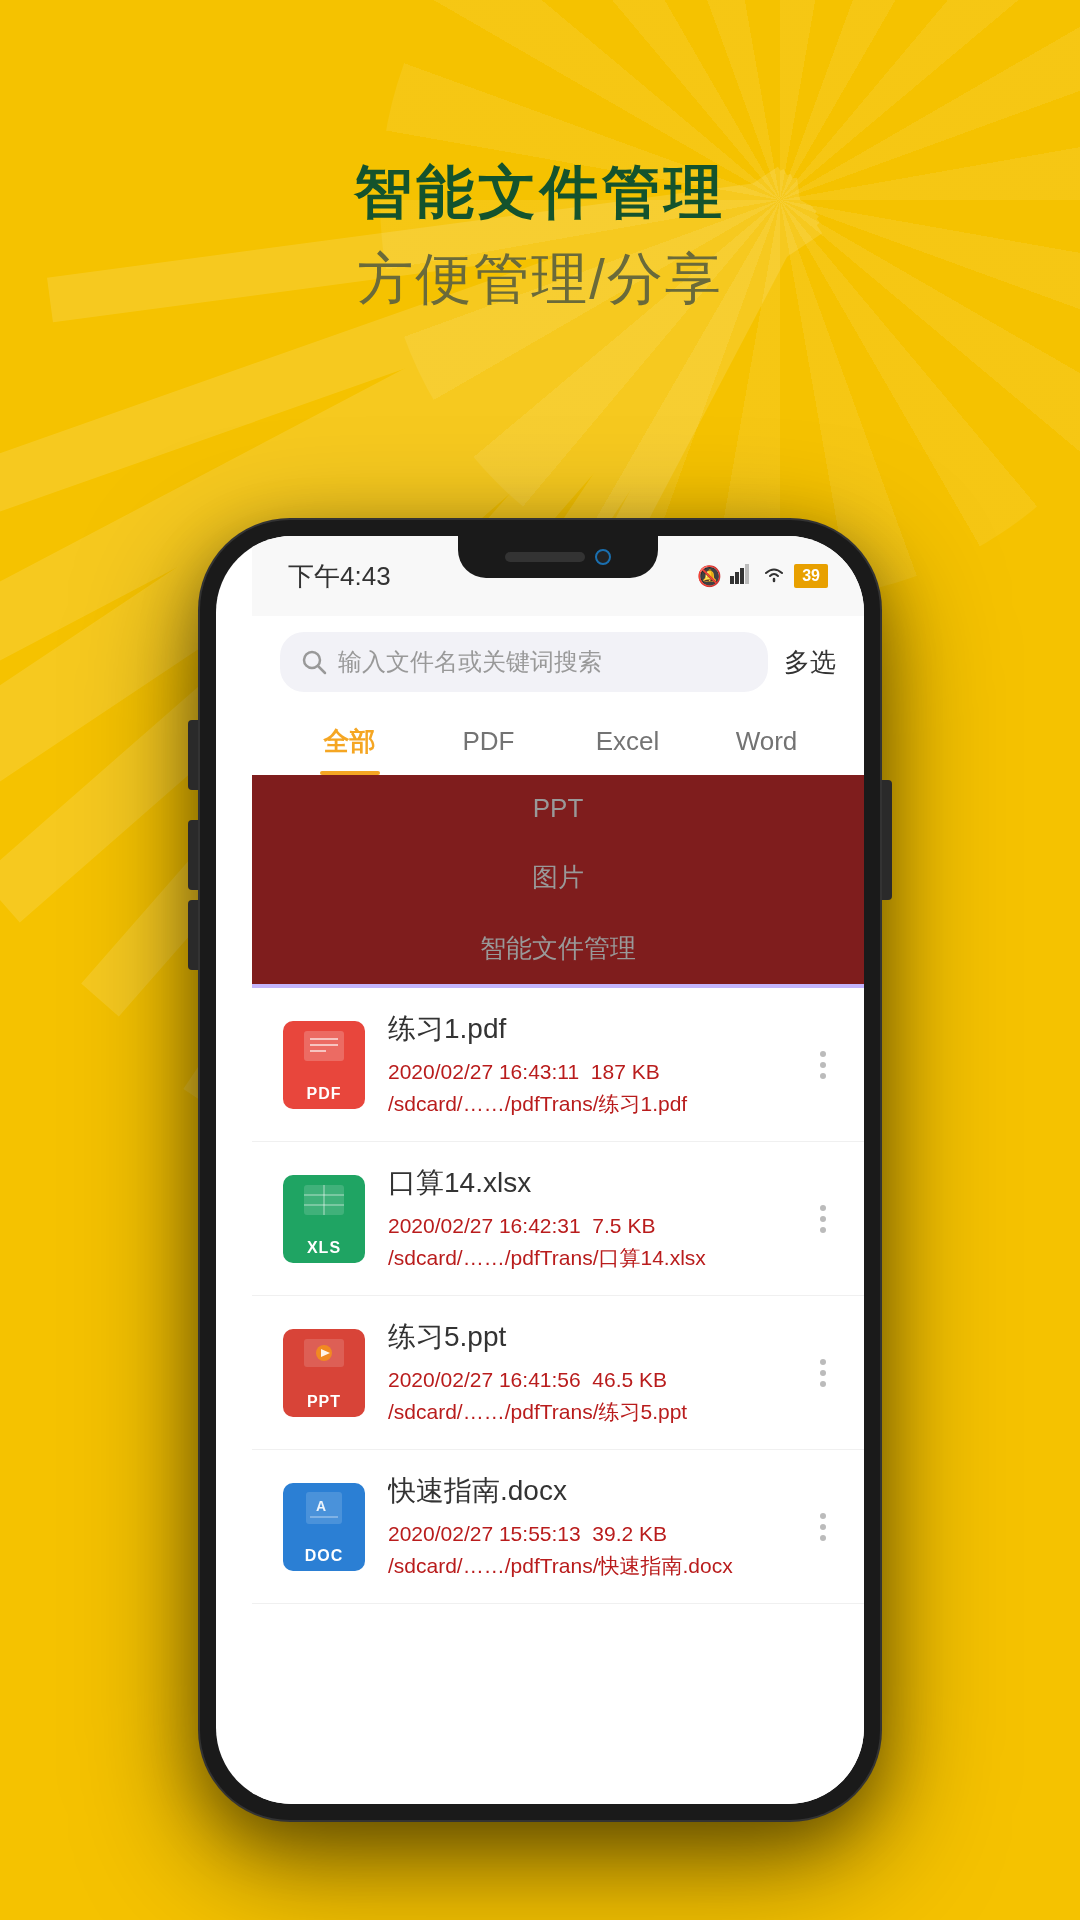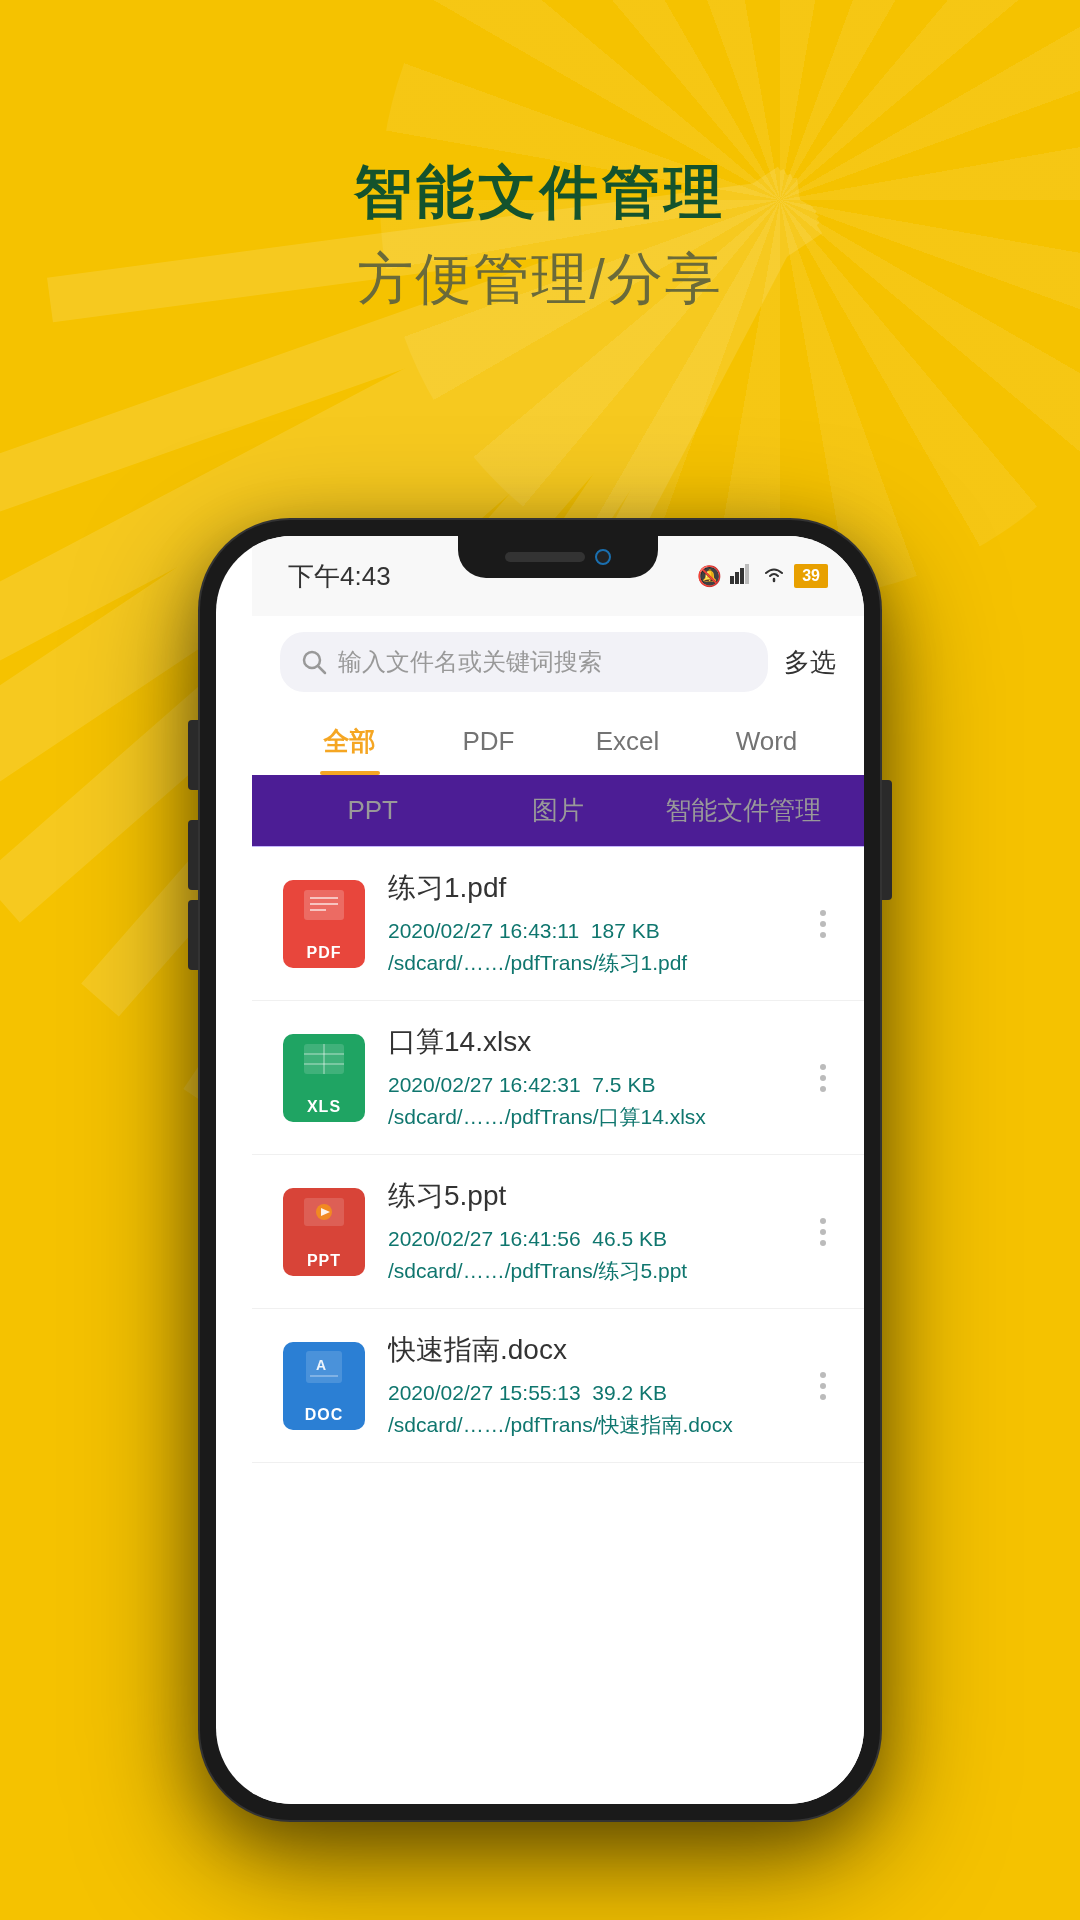--- a/index.html
+++ b/index.html
@@ -255,23 +255,24 @@
       height: 4px;
       background: #F5A623;
       border-radius: 2px;
     }
 
     
     .tabs-row-2 {
       display: flex;
       align-items: center;
       padding: 0 28px;
-      background: #4c1d95;
-      border-bottom: 1px solid #c4b5fd;
+      background: #7f1d1d;
+      border-bottom: 4px solid #c4b5fd;
       flex-shrink: 0;
+      flex-direction: column;
     }
 
     .tab2-item {
       flex: 1;
       text-align: center;
       padding: 18px 0 18px;
       font-size: 26px;
       color: #999;
     }
 
@@ -401,21 +402,21 @@
       font-weight: 500;
       color: #333;
       margin-bottom: 8px;
       white-space: nowrap;
       overflow: hidden;
       text-overflow: ellipsis;
     }
 
     .file-meta {
       font-size: 21px;
-      color: #0f766e;
+      color: #b91c1c;
       line-height: 1.5;
     }
 
     .file-more {
       font-size: 28px;
       color: #999;
       padding: 10px;
       letter-spacing: 2px;
     }
 

